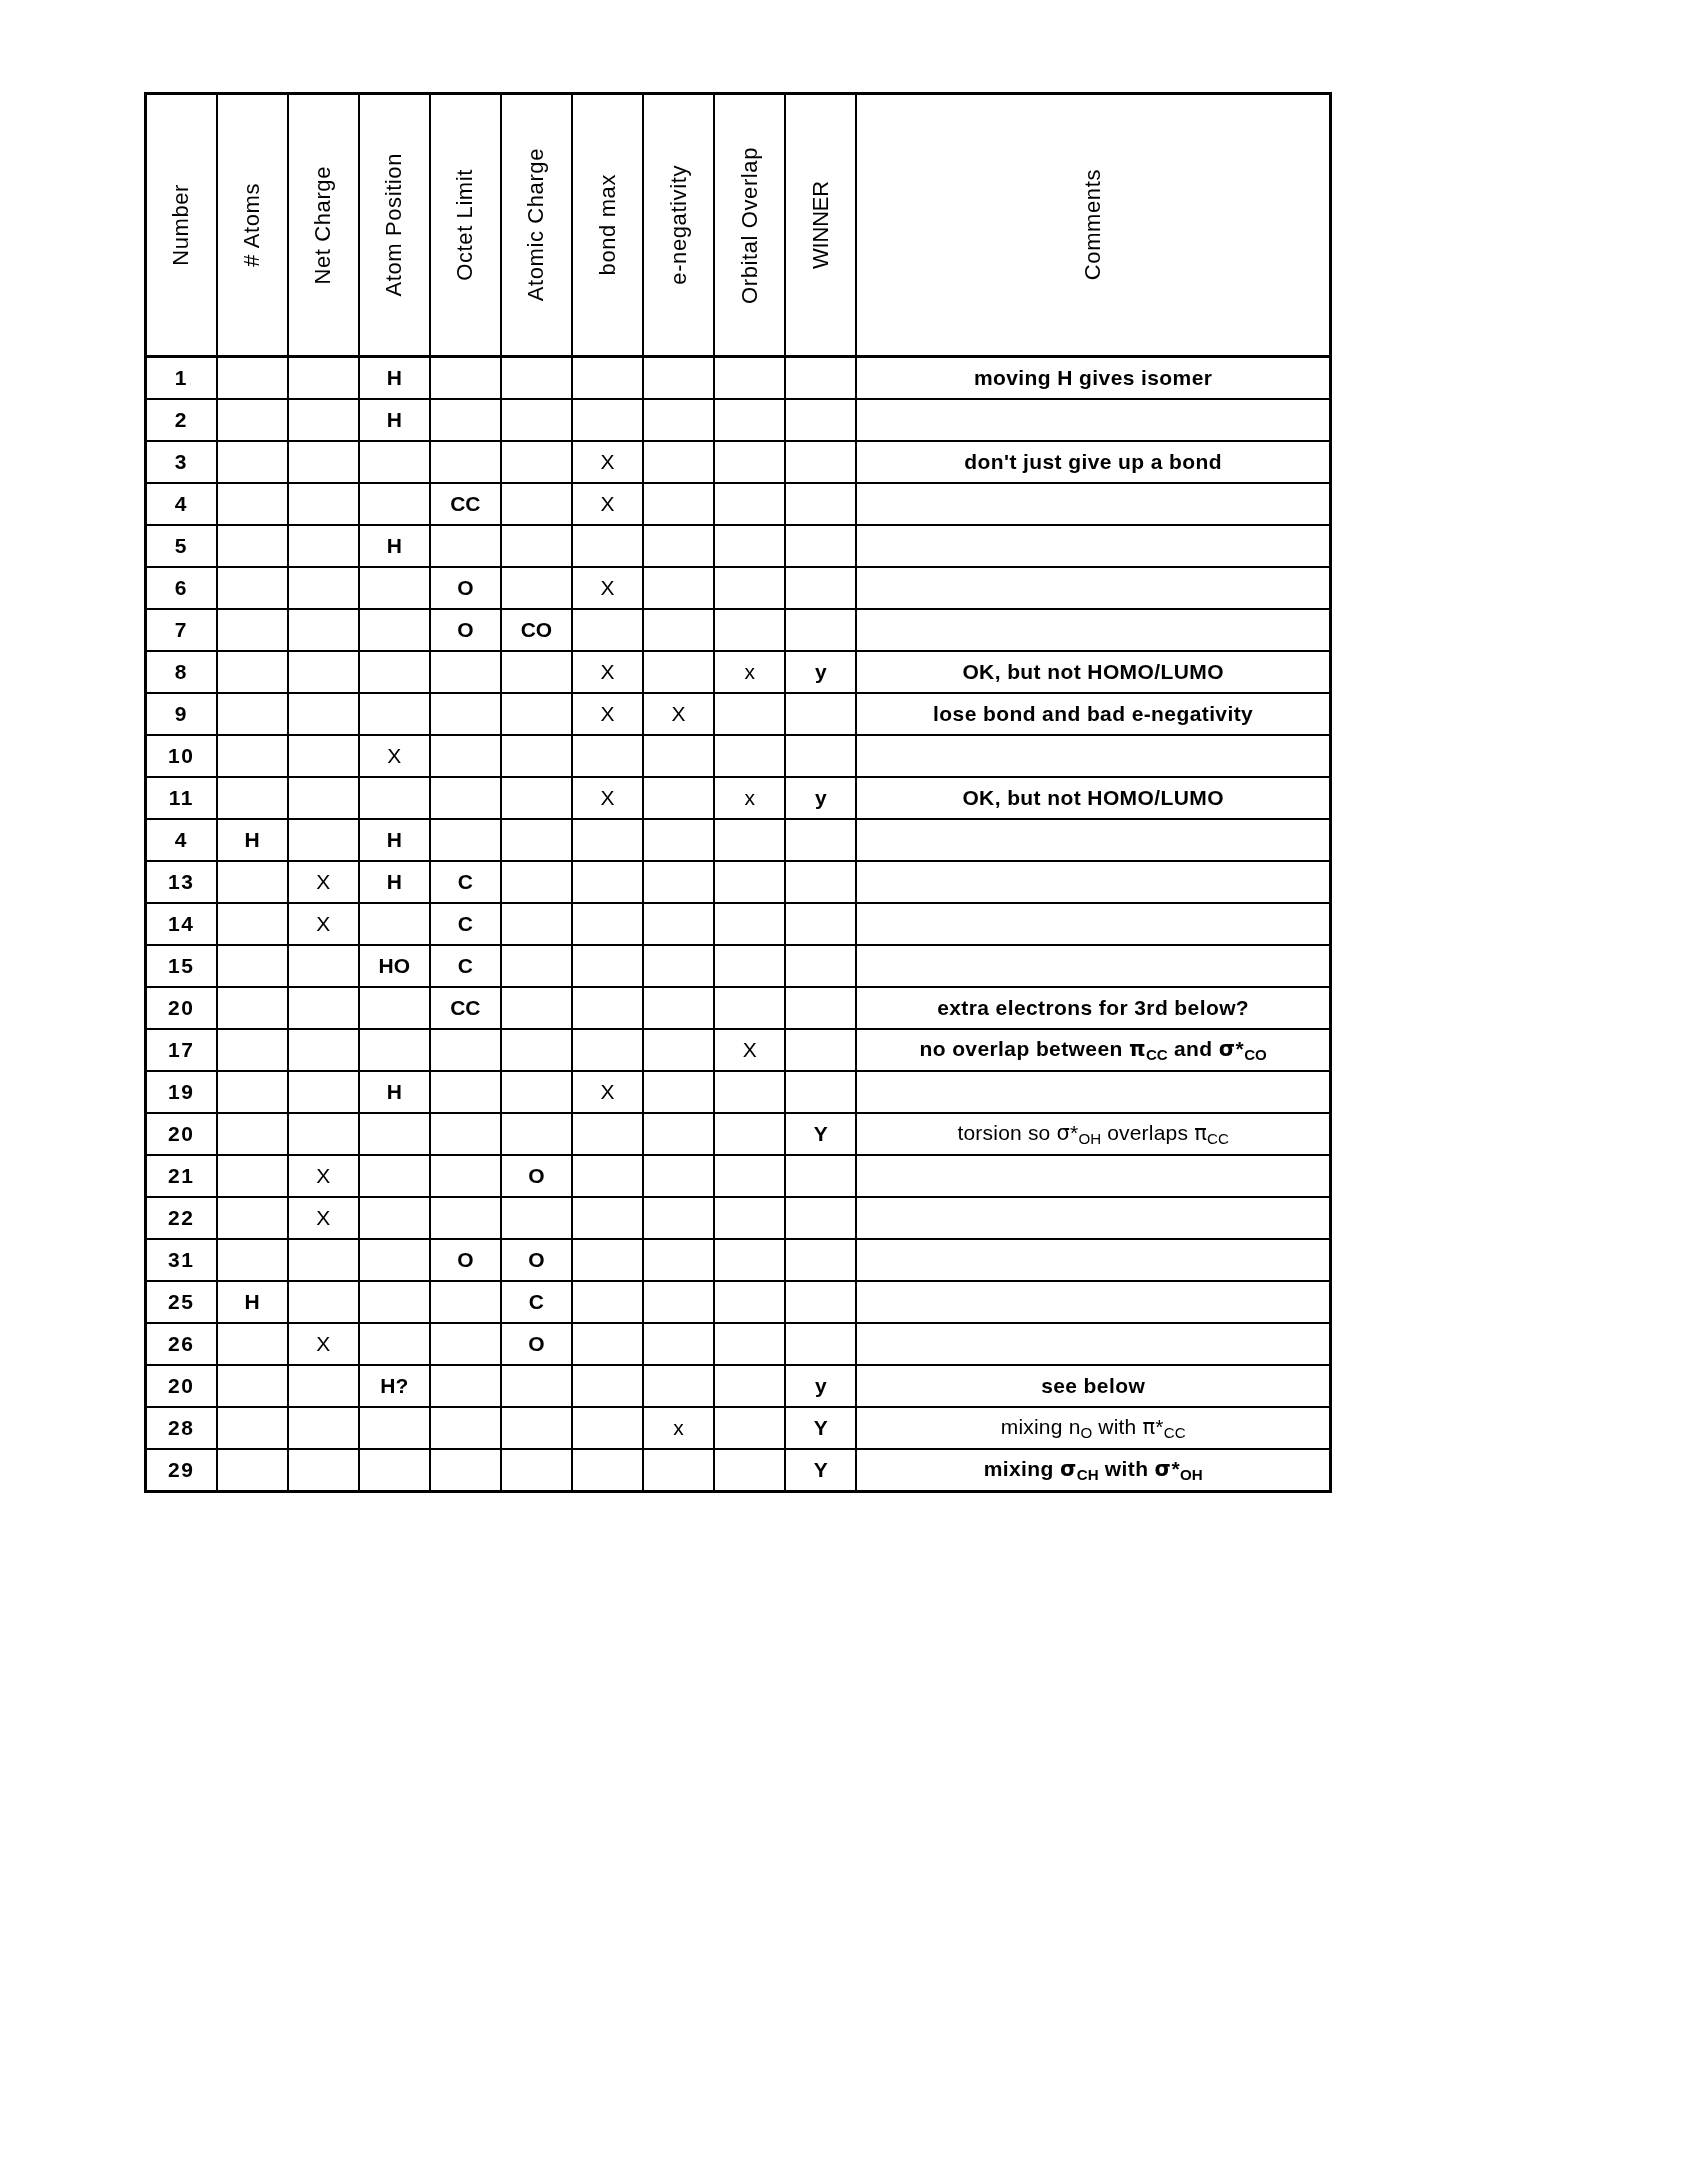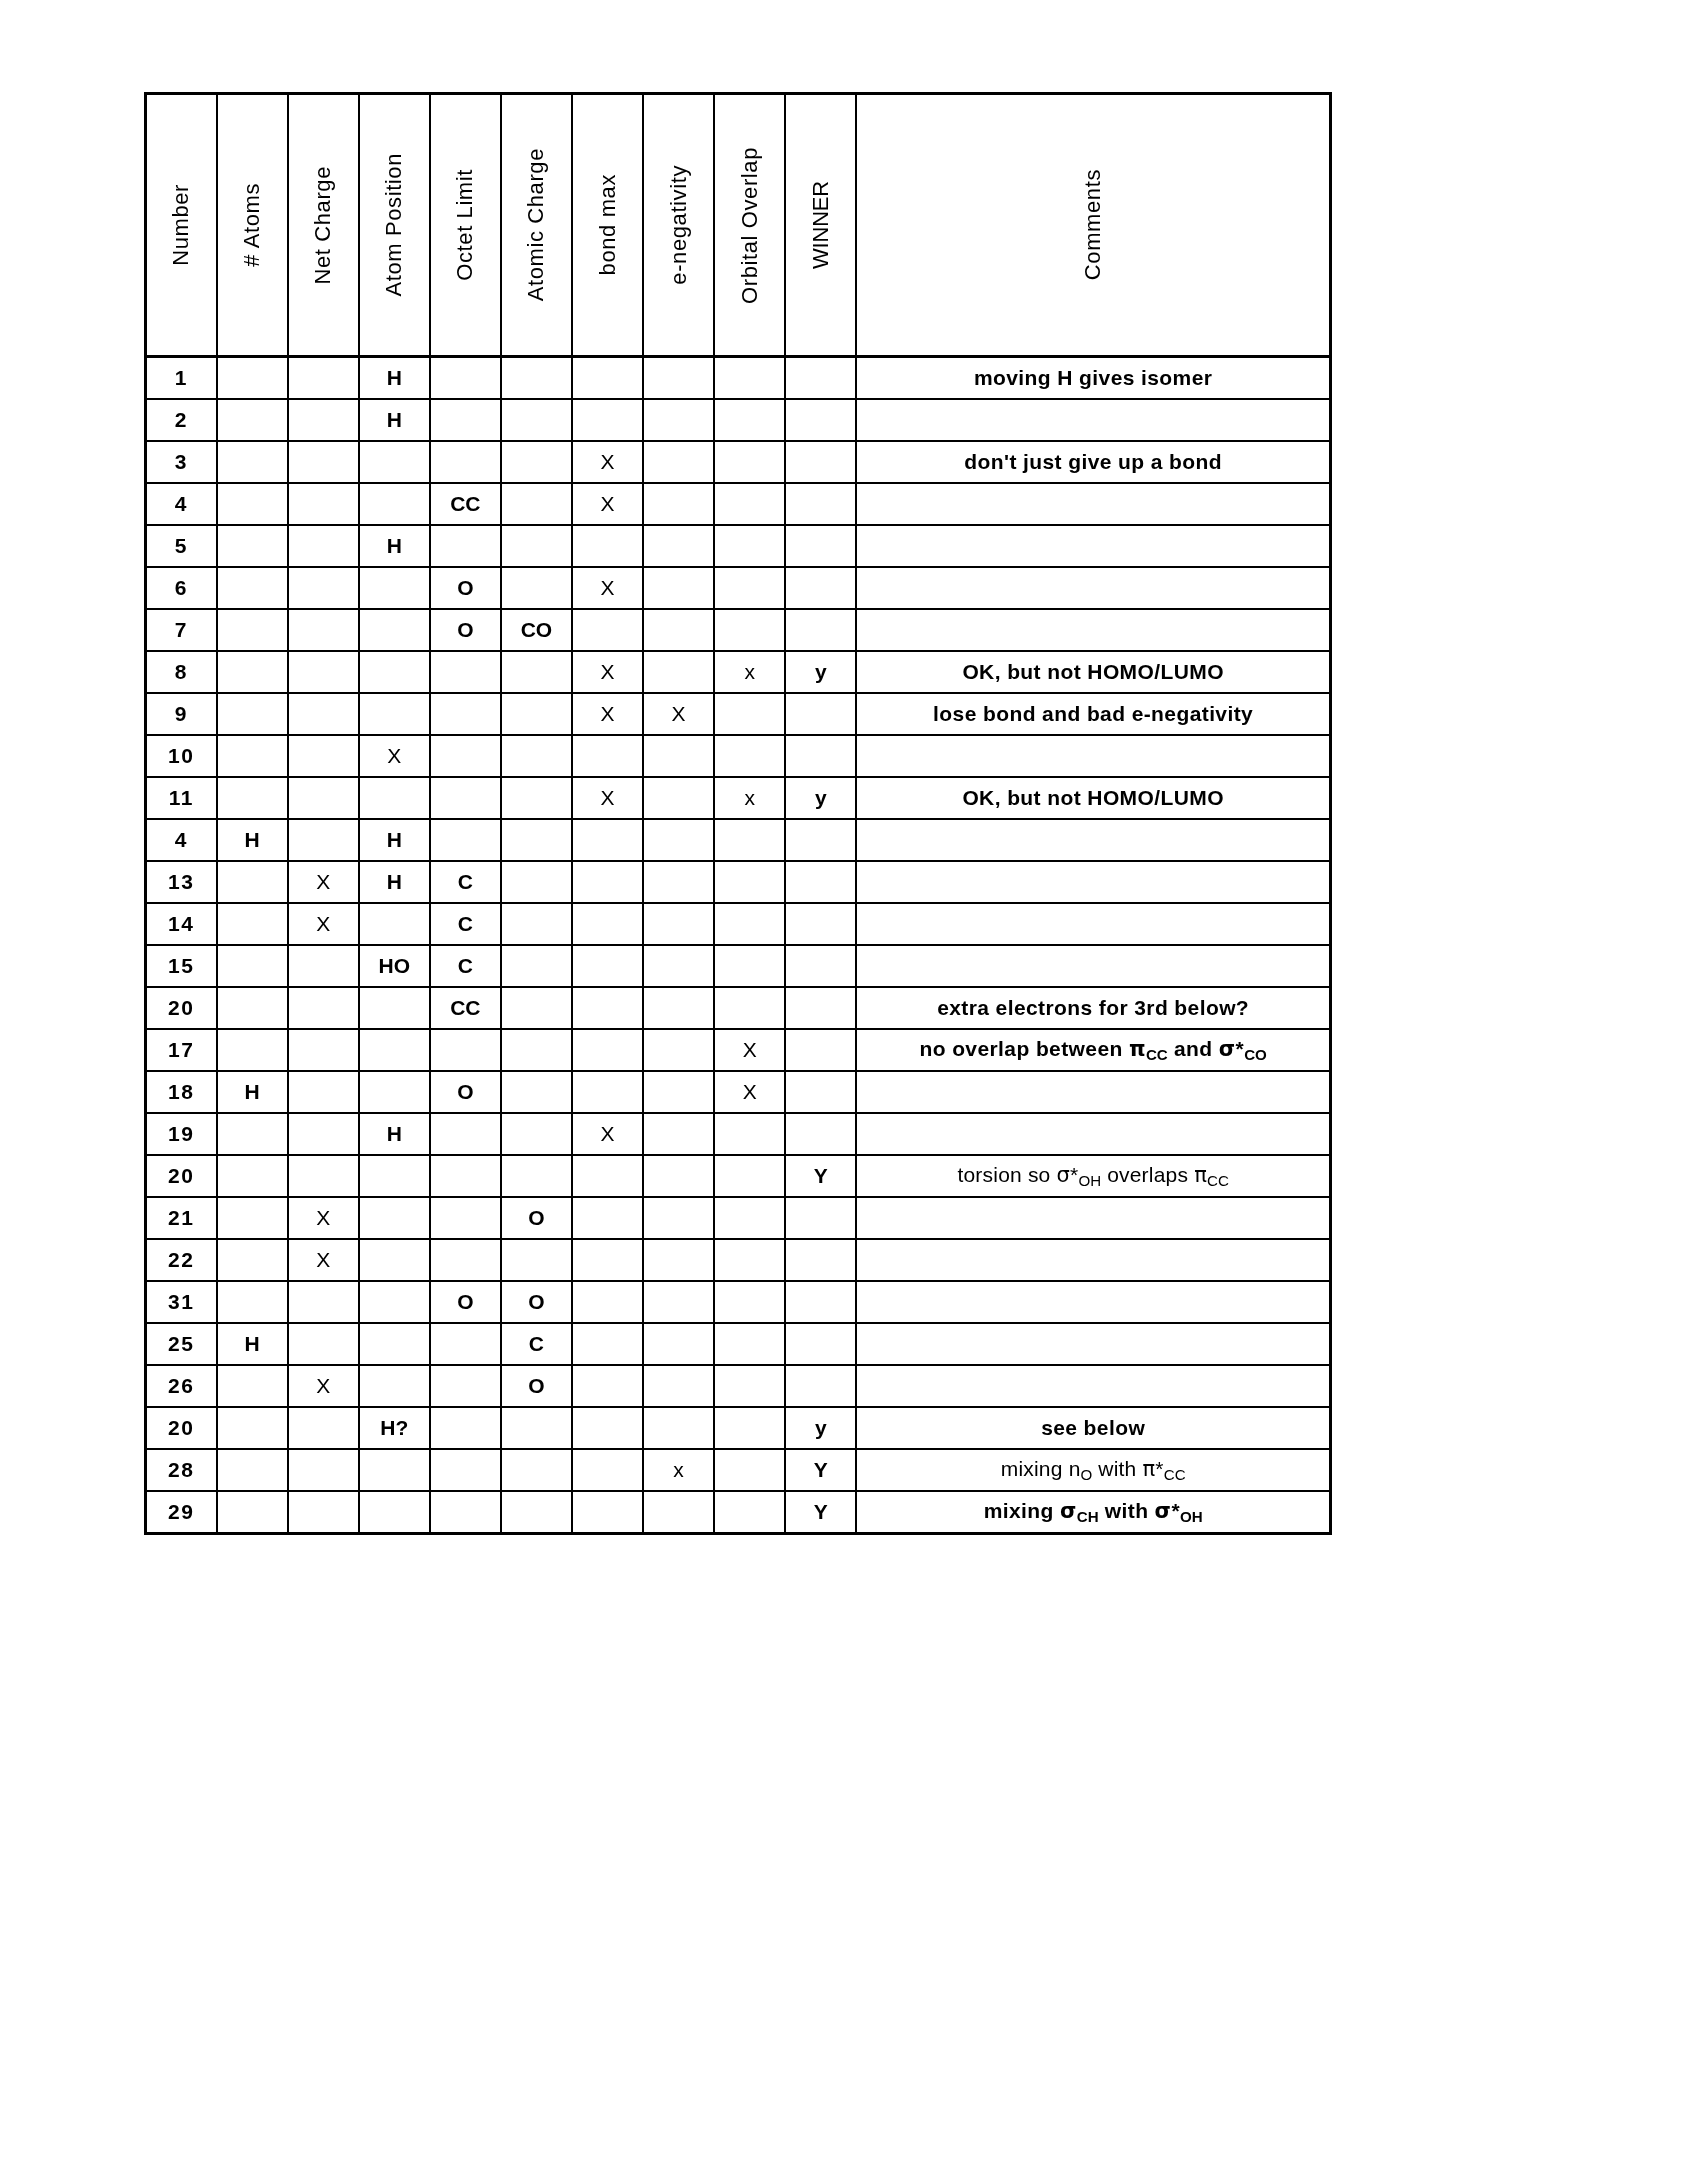--- a/index.html
+++ b/index.html
@@ -394,33 +394,20 @@
           <td class="mark empty"></td>
           <td class="mark empty"></td>
           <td class="mark empty"></td>
           <td class="mark empty"></td>
           <td class="mark empty"></td>
           <td class="mark light">X</td>
           <td class="win black"></td>
           <td class="comment">no overlap between <span class="greek">π</span><sub>CC</sub> and <span class="greek">σ</span>*<sub>CO</sub></td>
         </tr>
         <tr class="data-row">
-          <td class="num">18</td>
-          <td class="mark">H</td>
-          <td class="mark empty"></td>
-          <td class="mark empty"></td>
-          <td class="mark">O</td>
-          <td class="mark empty"></td>
-          <td class="mark empty"></td>
-          <td class="mark empty"></td>
-          <td class="mark light">X</td>
-          <td class="win black"></td>
-          <td class="comment"></td>
-        </tr>
-        <tr class="data-row">
           <td class="num">19</td>
           <td class="mark empty"></td>
           <td class="mark empty"></td>
           <td class="mark">H</td>
           <td class="mark empty"></td>
           <td class="mark empty"></td>
           <td class="mark light">X</td>
           <td class="mark empty"></td>
           <td class="mark empty"></td>
           <td class="win black"></td>

